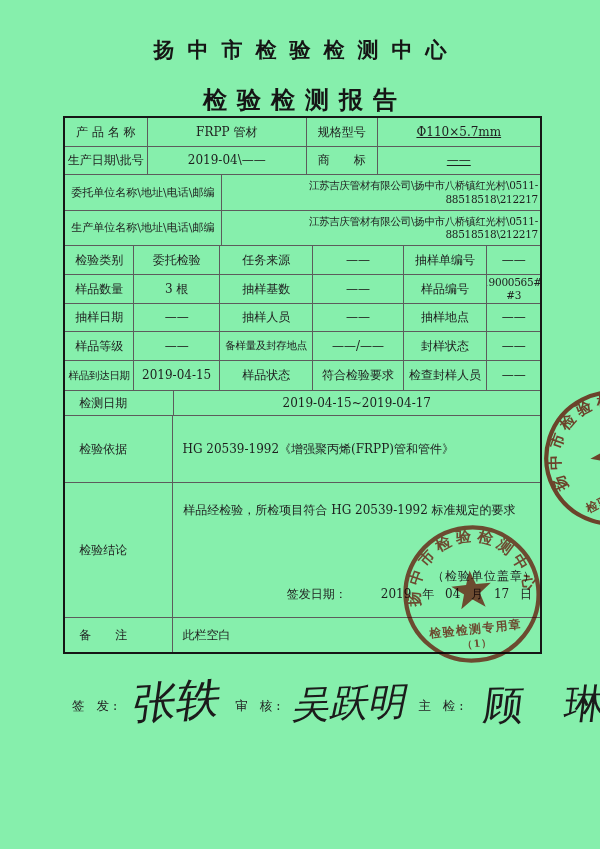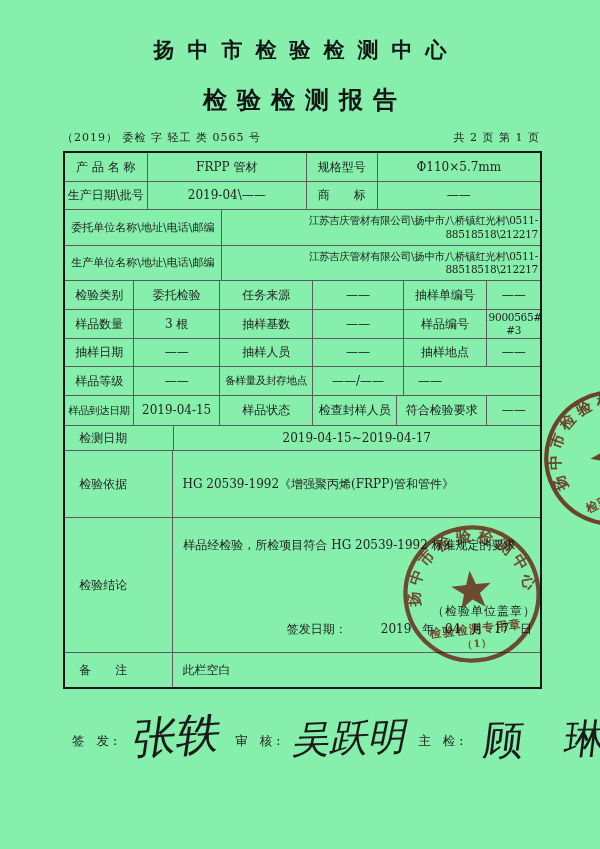--- a/index.html
+++ b/index.html
@@ -18,21 +18,21 @@
   .trow { display:flex; width:100%; border-top:1px solid #5c5c5c; }
   .trow:first-child { border-top:none; }
   .c { display:flex; align-items:center; justify-content:center; border-left:1px solid #5c5c5c;
        font-size:12px; line-height:1.25; text-align:center; padding:1px 2px; overflow:hidden; }
   .c:first-child { border-left:none; }
   .val-left { justify-content:flex-start; text-align:right; padding-left:9px; }
   .small { font-size:11px; }
   .tiny { font-size:10.5px; letter-spacing:-0.3px; }
 
   
-  .w17 { width:17.2%; } .w33 { width:33.5%; } .w15 { width:14.9%; } .w34 { width:34.4%; }
+  .w17 { width:17.2%; } .w33 { width:33.5%; } .w15 { width:14.9%; } .w34 { width:34.4%;text-decoration:underline; }
   .w32 { width:32.8%; } .w67 { width:67.2%; }
   .a1 { width:14.4%;font-family:Liberation Serif, serif; } .a2 { width:18.0%; } .a3 { width:19.7%; } .a4 { width:19.0%; } .a5 { width:17.6%; } .a6 { width:11.3%; }
   .wrest { width:82.8%;margin-left:31px; }
 
   
   .conc-body { position:relative; display:block; padding:20px 8px 6px 10px; text-align:left; }
   .stamp-note { position:absolute; right:4px; top:86px; font-size:12px; letter-spacing:1px; }
   .date-row { position:absolute; right:8px; bottom:15px; font-size:12px; }
   .date-val { margin-left:34px; word-spacing:7px; }
 
@@ -54,24 +54,20 @@
   .num-text { font-size:10.5px; letter-spacing:1px; }
 </style>
 </head>
 <body>
 
 <div class="page">
 
   <div class="header">
     <div class="org-name">扬中市检验检测中心</div>
     <div class="report-title">检验检测报告</div>
-    <div class="meta-row">
-      <span>（2019） 委检 字 轻工 类 0565 号</span>
-      <span>共 2 页 第 1 页</span>
-    </div>
   </div>
 
   <div class="rtable">
 
     <div class="trow" style="height:28px">
       <div class="c w17">产 品 名 称</div>
       <div class="c w33">FRPP 管材</div>
       <div class="c w15">规格型号</div>
       <div class="c w34">Φ110×5.7mm</div>
     </div>
@@ -118,29 +114,30 @@
       <div class="c a4">——</div>
       <div class="c a5">抽样地点</div>
       <div class="c a6">——</div>
     </div>
 
     <div class="trow" style="height:29px">
       <div class="c a1">样品等级</div>
       <div class="c a2">——</div>
       <div class="c a3 tiny">备样量及封存地点</div>
       <div class="c a4">——/——</div>
+      <div class="c a5">封样状态</div>
       <div class="c a6">——</div>
     </div>
 
     <div class="trow" style="height:30px">
       <div class="c a1 tiny">样品到达日期</div>
       <div class="c a2">2019-04-15</div>
       <div class="c a3">样品状态</div>
+      <div class="c a4">符合检验要求</div>
       <div class="c a5">检查封样人员</div>
-      <div class="c a4">符合检验要求</div>
       <div class="c a6">——</div>
     </div>
 
     <div class="trow" style="height:25px">
       <div class="c w17">检测日期</div>
       <div class="c wrest">2019-04-15~2019-04-17</div>
     </div>
 
     <div class="trow" style="height:67px">
       <div class="c w17">检验依据</div>

